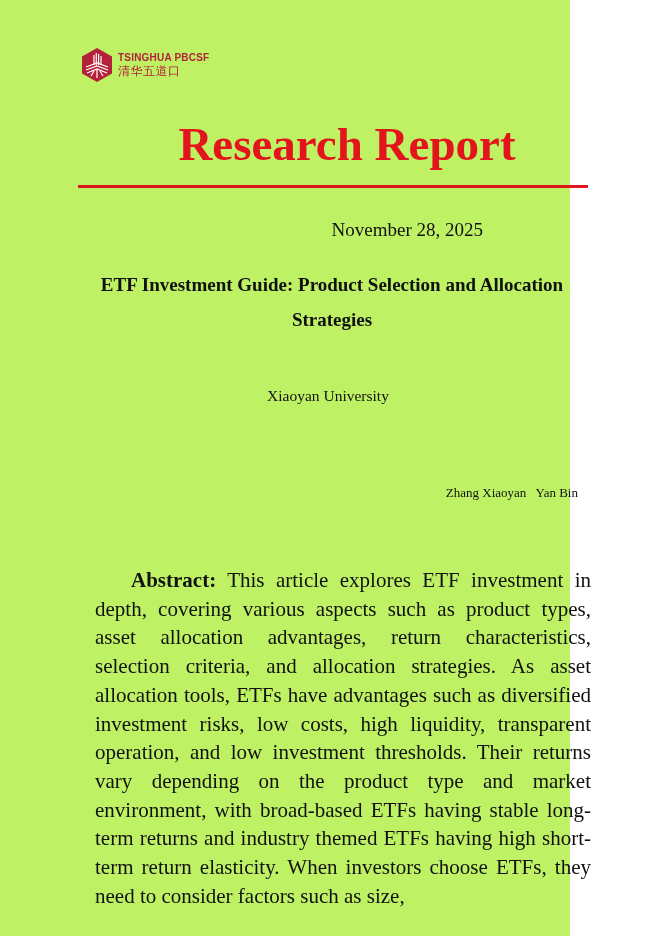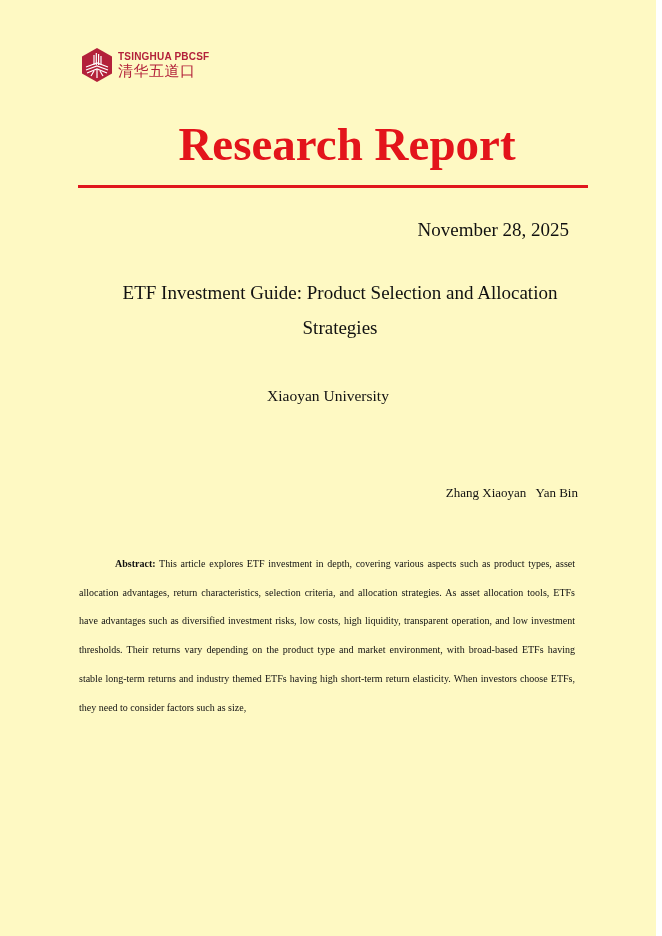--- a/index.html
+++ b/index.html
@@ -11,23 +11,22 @@
       width: 662px;
       height: 936px;
       position: relative;
       overflow: hidden;
       font-family: "Liberation Serif", "DejaVu Serif", serif;
       color: #111111;
     }
     .page {
       position: absolute;
       left: 0; top: 0;
-      width: 619px; height: 936px;
-      background: #fef9c3;
-      padding-left: 37px;
+      width: 570px; height: 936px;
+      background: #bef264;
     }
     .logo {
       position: absolute;
       left: 80px;
       top: 46px;
       height: 38px;
       display: flex;
       align-items: center;
     }
     .logo-mark {
@@ -43,21 +42,21 @@
     }
     .logo-en {
       font-family: "Liberation Sans", "DejaVu Sans", sans-serif;
       font-weight: bold;
       font-size: 10px;
       color: #b3213a;
       letter-spacing: 0.2px;
     }
     .logo-cn {
       font-family: "DejaVu Sans", "Liberation Sans", sans-serif;
-      font-size: 15px;
+      font-size: 12px;
       color: #b3213a;
       margin-top: 2px;
       letter-spacing: 0.5px;
     }
     .report-title {
       position: absolute;
       left: 0;
       width: 662px;
       top: 100px;
       text-align: center;
@@ -82,24 +81,24 @@
       top: 220px;
       font-size: 19px;
       line-height: 20px;
     }
     .doc-title {
       position: absolute;
       left: 78px;
       width: 500px;
       top: 263px;
       text-align: center;
-      font-weight: normal;
+      font-weight: bold;
       font-size: 19px;
       line-height: 35px;
-      margin: 12px;
+      margin: 4px;
     }
     .affiliation {
       position: absolute;
       left: 78px;
       width: 500px;
       top: 381px;
       text-align: center;
       font-size: 15.5px;
       line-height: 29px;
     }
@@ -111,25 +110,25 @@
       text-align: right;
       font-size: 13px;
       line-height: 22px;
       white-space: pre;
     }
     .abstract {
       position: absolute;
       left: 79px;
       width: 496px;
       top: 550px;
-      font-size: 10px;
+      font-size: 21px;
       line-height: 28.7px;
       text-align: justify;
       text-indent: 36px;
-      margin: 0;
+      margin: 16px;
     }
     .abstract-label {
       font-weight: bold;
     }
   </style>
 </head>
 <body>
 
 <div class="page">
 

